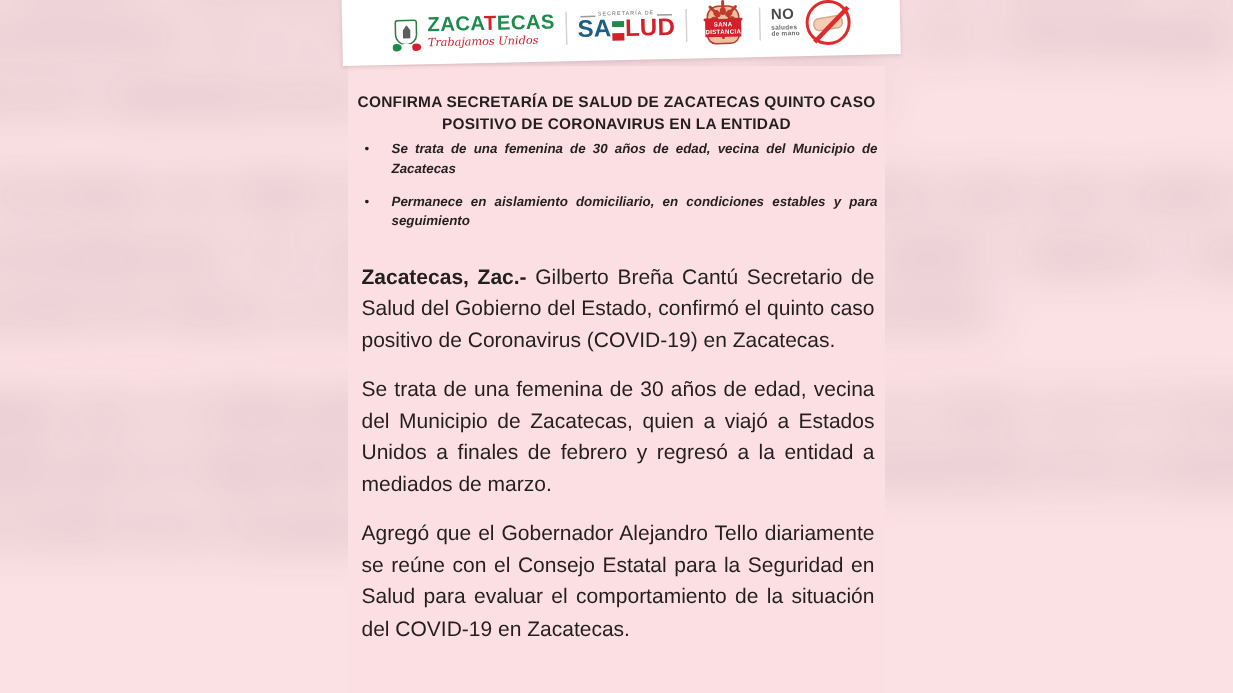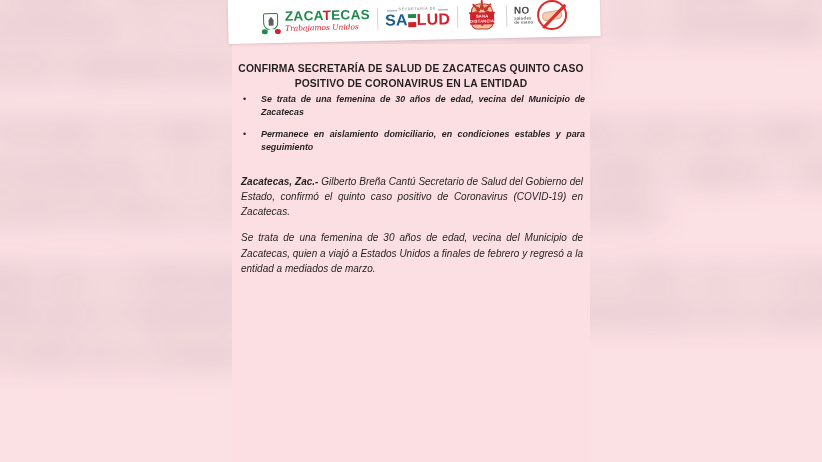--- a/index.html
+++ b/index.html
@@ -220,26 +220,25 @@
     flex: 1;
     font-size: 8.9px;
     font-weight: bold;
     font-style: italic;
     color: #231f20;
     text-align: justify;
     line-height: 1.45;
   }
   .body-copy { padding: 0 6px 0 8px; }
   .body-copy p {
-    font-size: 10px;
+    font-size: 14px;
     color: #231f20;
     text-align: justify;
     line-height: 1.52;
     margin-bottom: 11px;
-    font-style: italic;
   }
   .body-copy p b { font-weight: bold; }
 </style>
 </head>
 <body>
 
 <div id="viewer">
 
   <div class="backdrop">
     <div class="bd-inner">
@@ -339,17 +338,18 @@
         <span class="btext">Permanece en aislamiento domiciliario, en condiciones estables y para seguimiento</span>
       </div>
     </div>
 
     <div class="body-copy">
       <p>
         <b>Zacatecas, Zac.-</b>
         <span>Gilberto Breña Cantú Secretario de Salud del Gobierno del Estado, confirmó el quinto caso positivo de Coronavirus (COVID-19) en Zacatecas.</span>
       </p>
       <p>Se trata de una femenina de 30 años de edad, vecina del Municipio de Zacatecas, quien a viajó a Estados Unidos a finales de febrero y regresó a la entidad a mediados de marzo.</p>
+      <p>Agregó que el Gobernador Alejandro Tello diariamente se reúne con el Consejo Estatal para la Seguridad en Salud para evaluar el comportamiento de la situación del COVID-19 en Zacatecas.</p>
     </div>
 
   </div>
 
 </div>
 
 </body></html>

